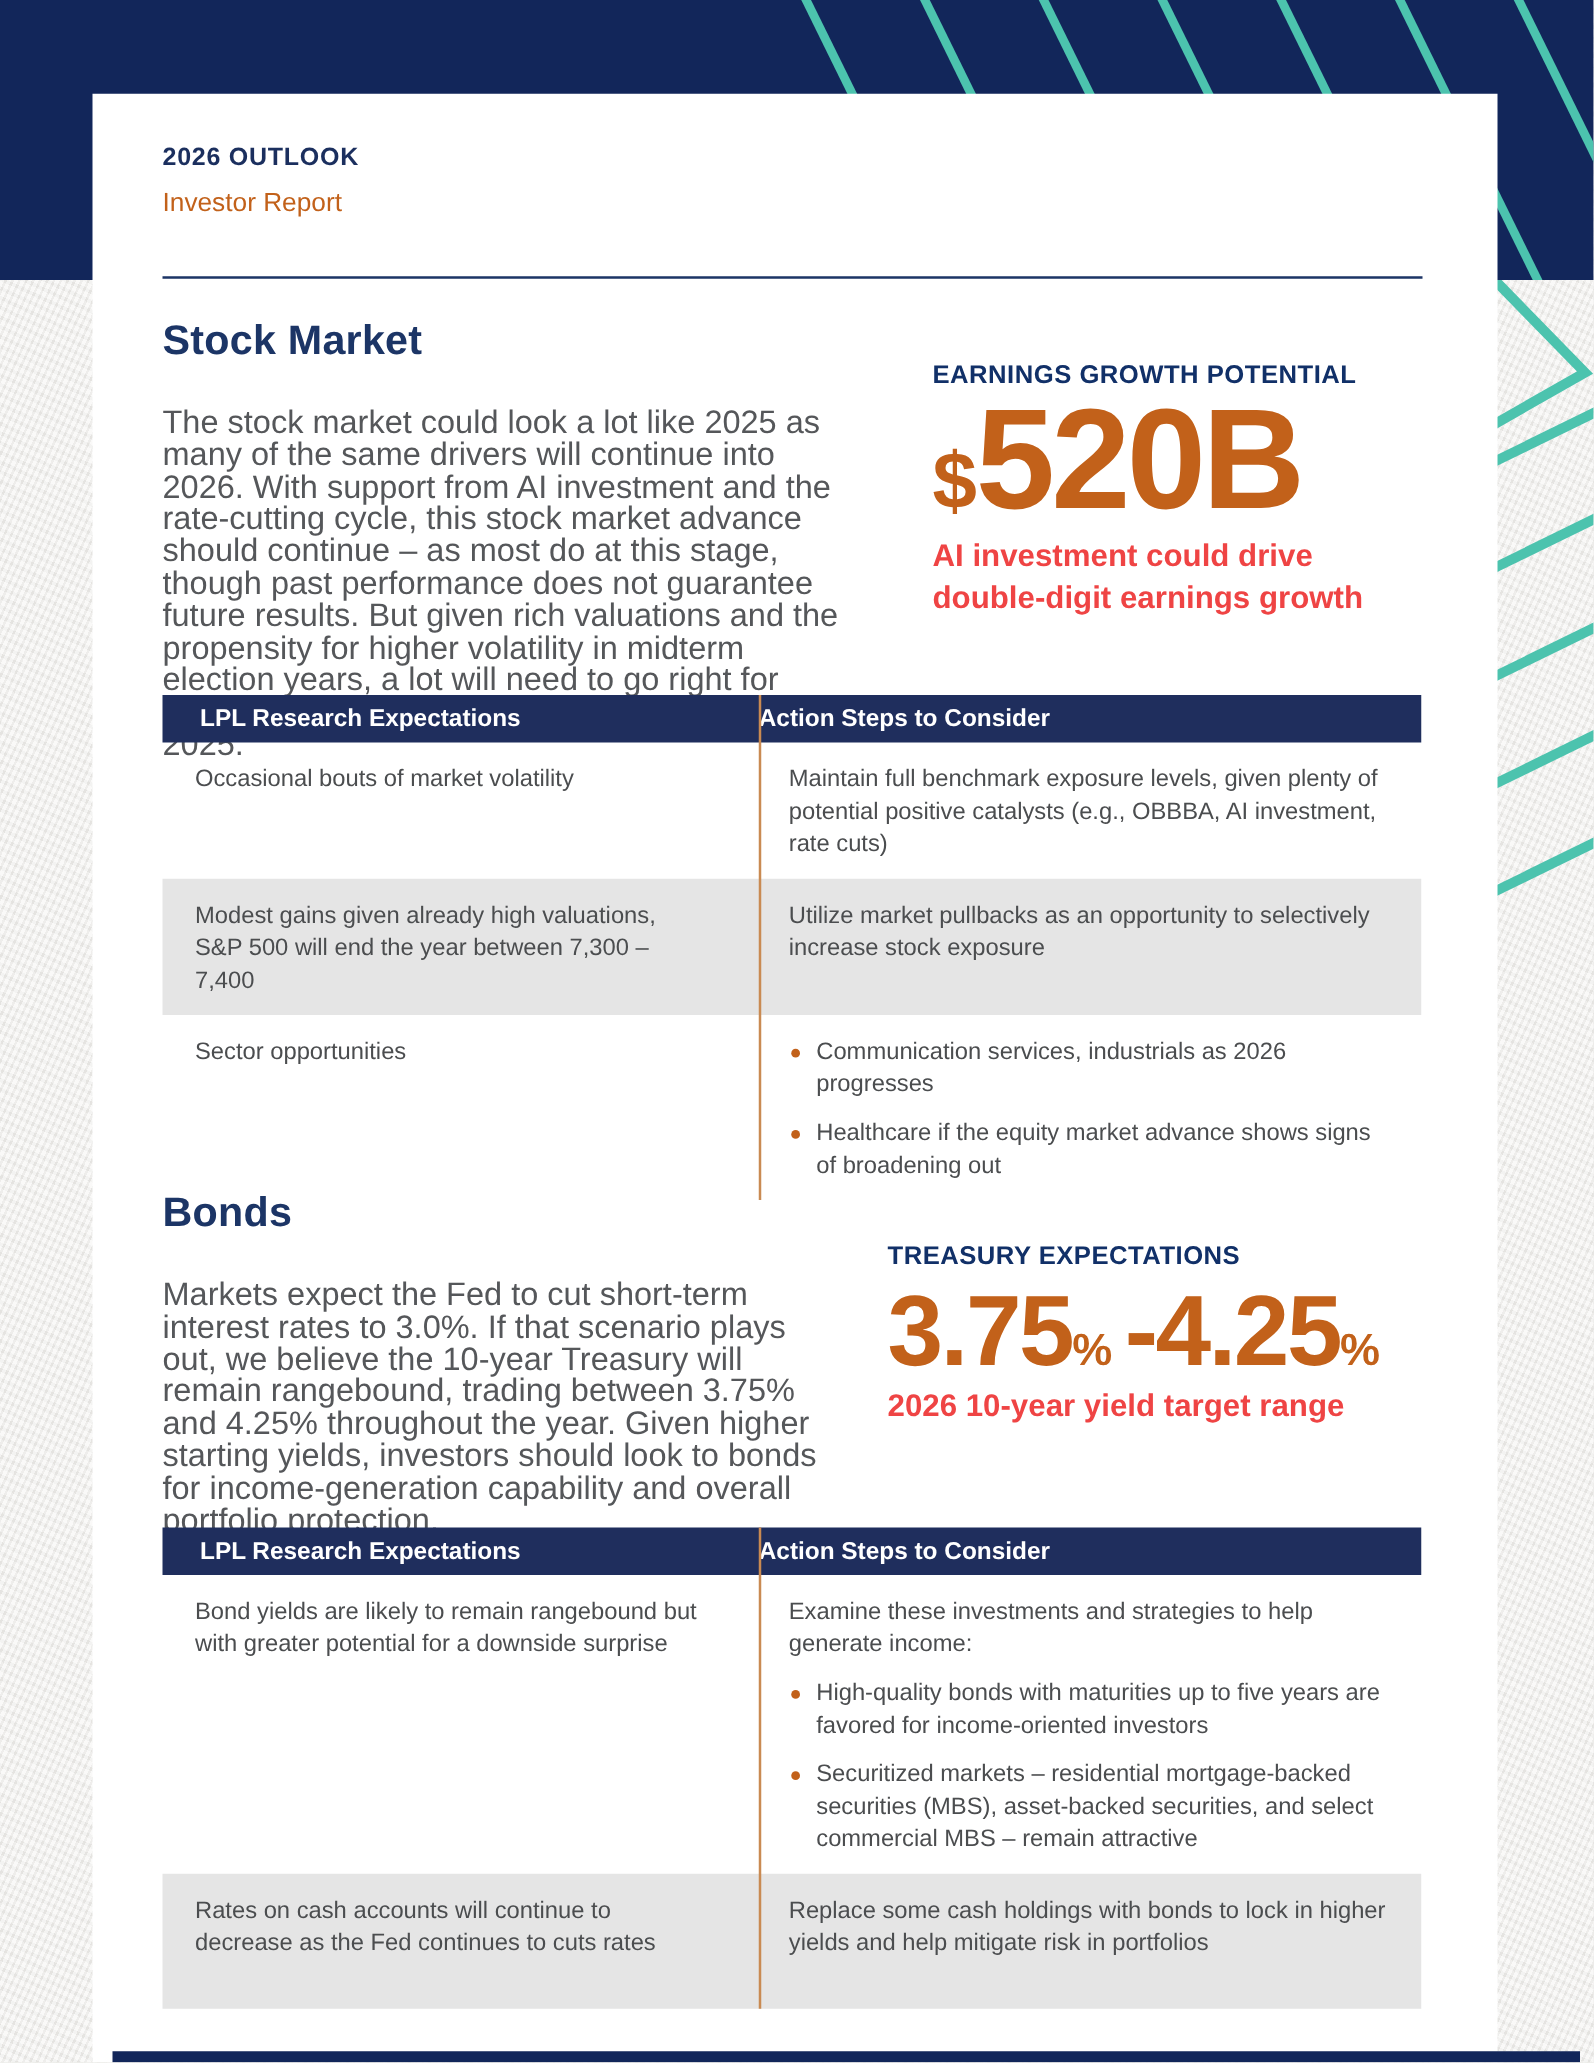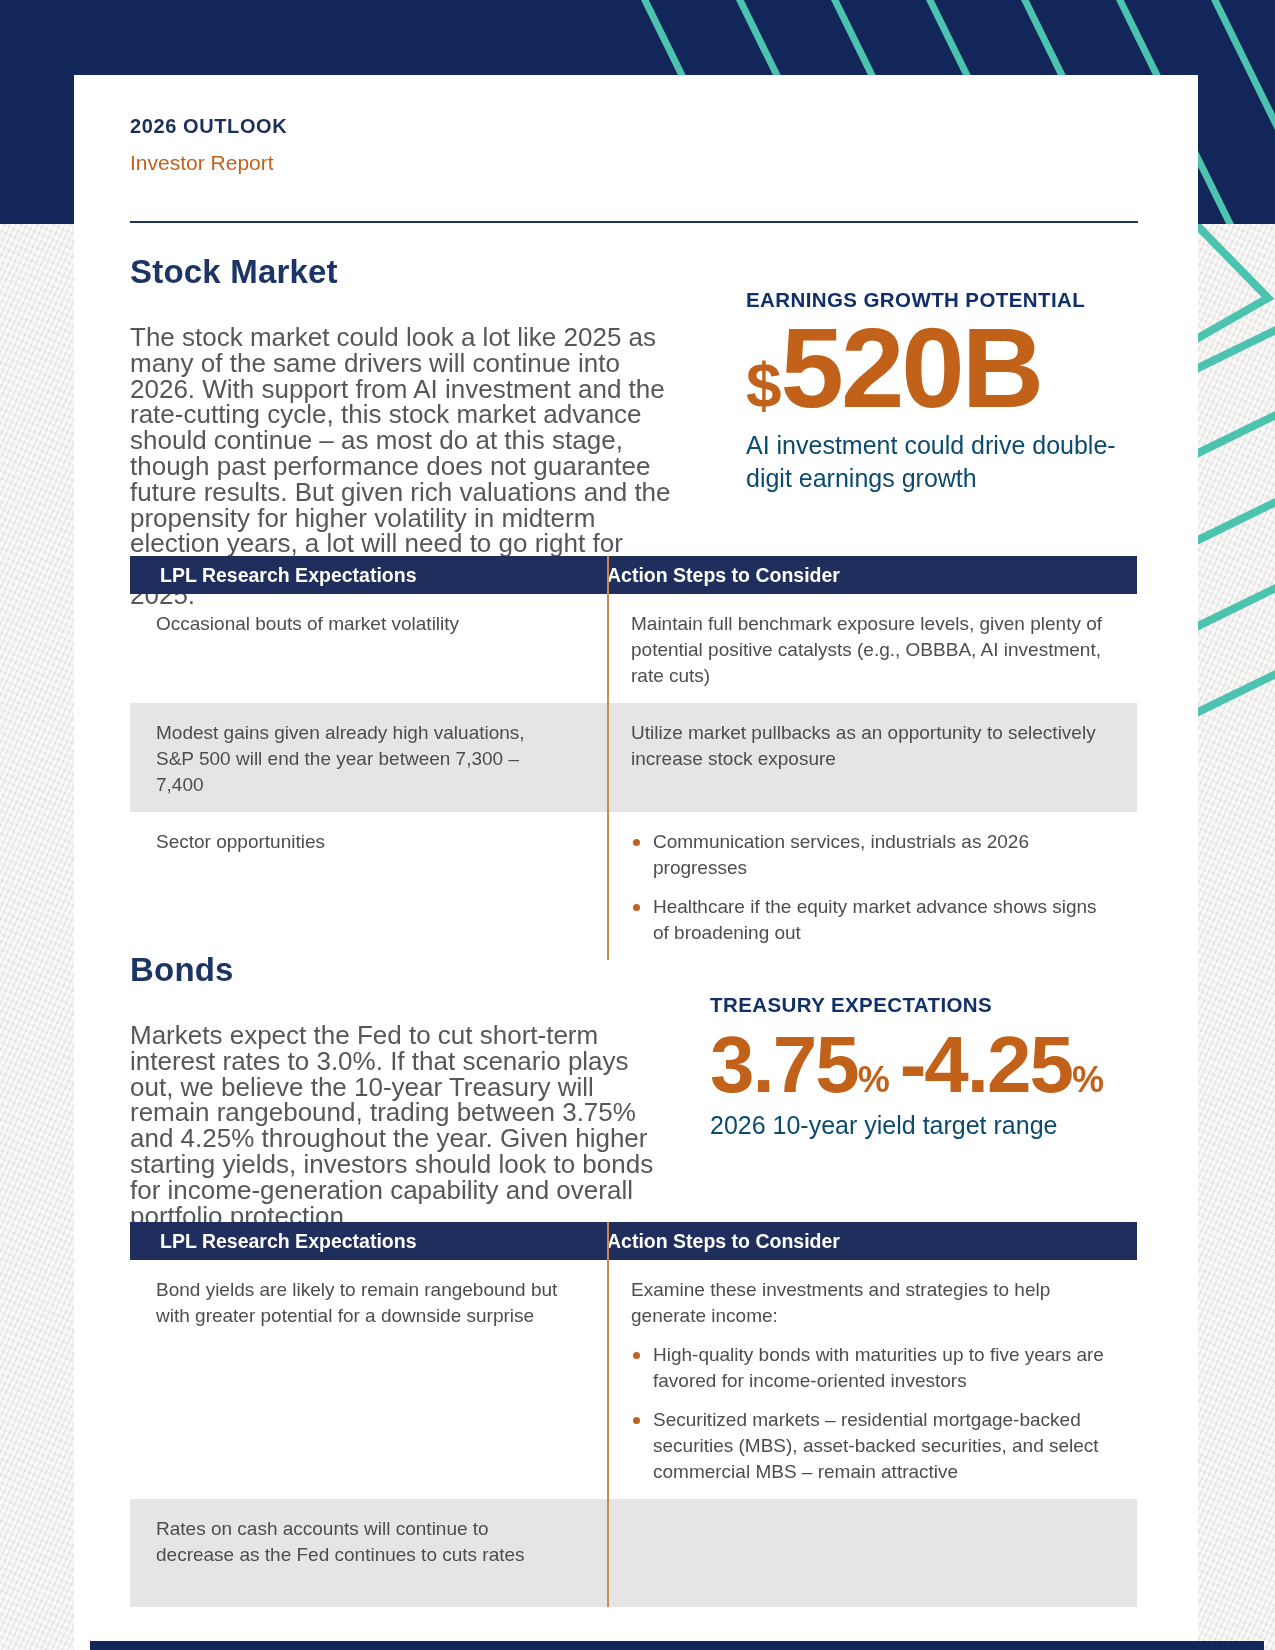--- a/index.html
+++ b/index.html
@@ -32,21 +32,21 @@
   .para{position:absolute;left:56px;width:545px;font-size:26px;line-height:25.8px;color:#55575a;}
   .stock-para{top:250px;}
   .bonds-para{top:948px;}
 
   .callout{position:absolute;}
   .callout-1{left:672px;top:213px;width:400px;}
   .callout-2{left:636px;top:918px;width:440px;}
   .co-label{font-size:20.5px;font-weight:700;color:#113068;letter-spacing:.4px;}
   .co-value{margin-top:4px;font-size:114px;font-weight:800;color:#c2611a;letter-spacing:-3px;line-height:.92;}
   .co-value .cur{font-size:.56em;letter-spacing:-1px;}
-  .co-caption{margin-top:8px;font-size:25px;line-height:33px;font-weight:400;color:#0c4a6e;}
+  .co-caption{margin-top:8px;font-size:25px;line-height:33px;font-weight:700;color:#ef4444;}
   .co-range{margin-top:10px;font-size:80px;font-weight:800;color:#c2611a;letter-spacing:-2px;line-height:.95;white-space:nowrap;}
   .co-range .pct{font-size:36px;letter-spacing:0;}
   .co-range .dash{margin:0 0 0 10px;}
   .callout-2 .co-caption{margin-top:6px;}
 
   
   .rtable{position:absolute;left:56px;width:1007px;}
   .rtable-1{top:481px;}
   .rtable-2{top:1147px;}
   .thead{display:flex;background:#1f2e5d;height:38px;align-items:center;}
@@ -173,20 +173,23 @@
                 <span>High-quality bonds with maturities up to five years are favored for income-oriented investors</span>
               </div>
               <div class="bullet">
                 <span class="dot"></span>
                 <span>Securitized markets – residential mortgage-backed securities (MBS), asset-backed securities, and select commercial MBS – remain attractive</span>
               </div>
             </div>
           </div>
           <div class="trow shaded">
             <div class="cell cleft">Rates on cash accounts will continue to decrease as the Fed continues to cuts rates</div>
+            <div class="cell cright">
+              <p>Replace some cash holdings with bonds to lock in higher yields and help mitigate risk in portfolios</p>
+            </div>
           </div>
         </div>
       <div class="vline"></div>
     </div>
 
   </div>
 
   <div class="bottom-strip"></div>
 </div>
 

